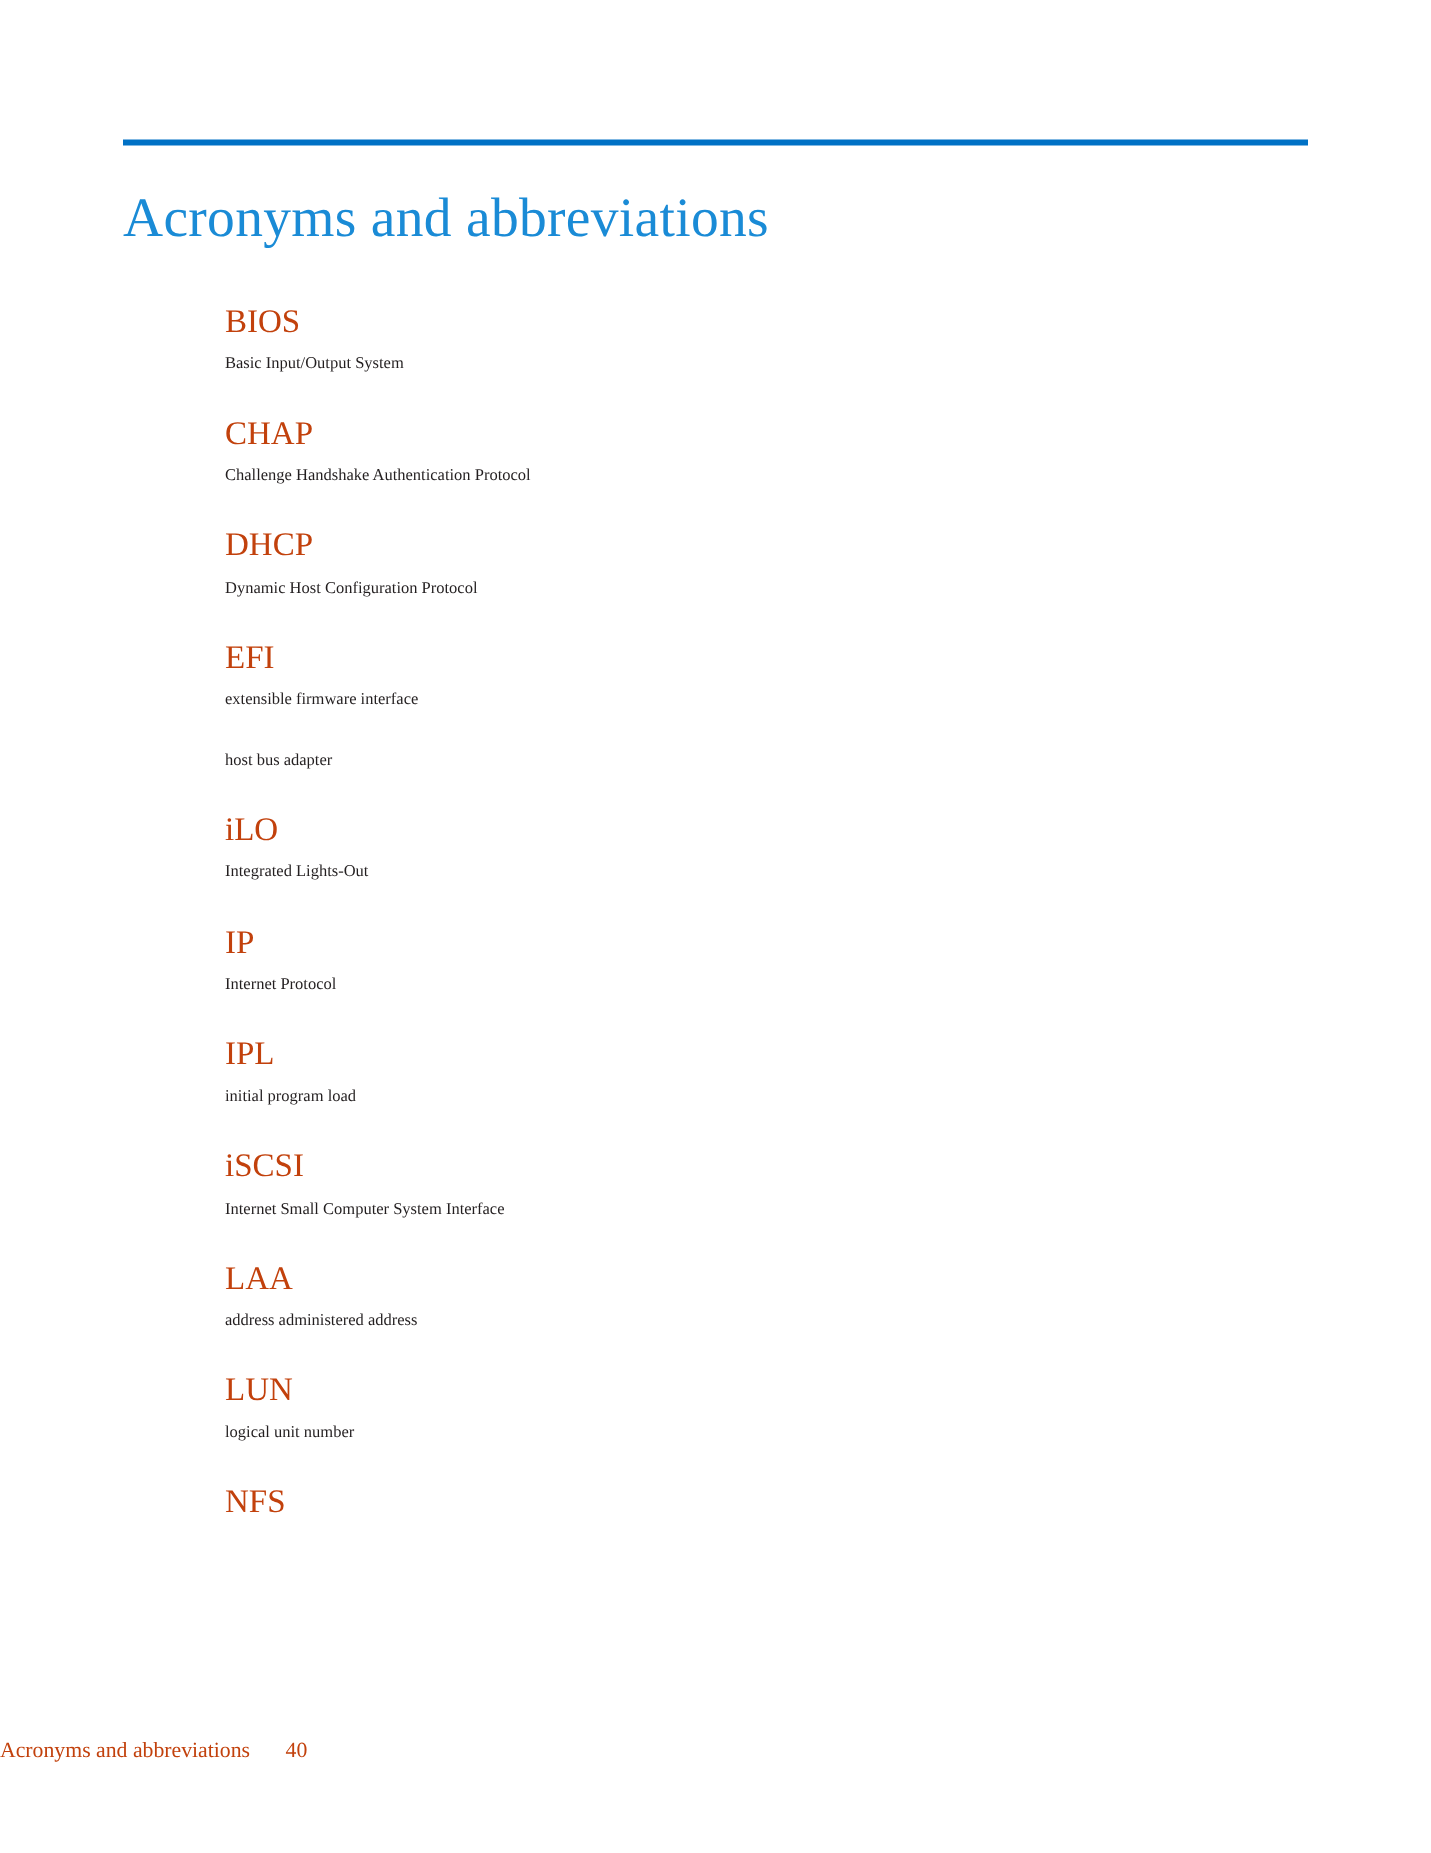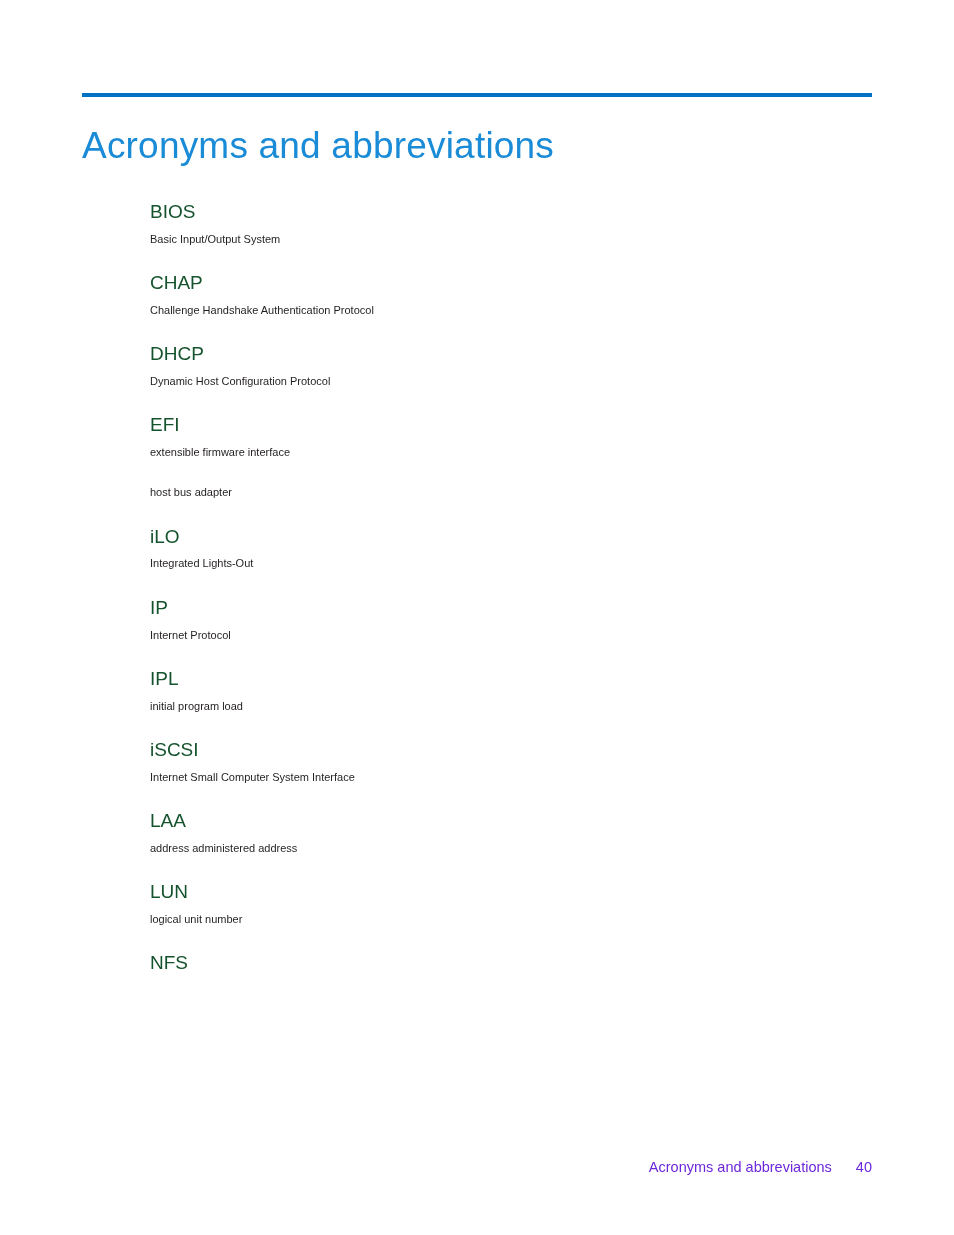--- a/index.html
+++ b/index.html
@@ -12,20 +12,21 @@
     background: #ffffff;
     font-family: "Liberation Sans", sans-serif;
     position: relative;
     overflow: hidden;
   }
   .page {
     position: relative;
     width: 936px;
     height: 1235px;
     box-sizing: border-box;
+    font-family: Liberation Serif, serif;
   }
   .title-rule {
     position: absolute;
     left: 82px;
     top: 93px;
     width: 790px;
     height: 4px;
     background: #0071c5;
   }
   .page-title {
@@ -42,41 +43,41 @@
   .glossary {
     position: absolute;
     left: 150px;
     top: 201px;
     width: 720px;
   }
   .entry {
     margin-bottom: 0;
   }
   .entry-term {
-    font-size: 19px;
-    color: #14532d;
+    font-size: 22px;
+    color: #c2410c;
     line-height: 1.2;
     margin: 0 0 8px 0;
     padding: 0;
   }
   .entry-def {
     font-size: 11px;
     color: #231f20;
     line-height: 1.3;
     margin: 0 0 26px 0;
     padding: 0;
   }
   .footer {
     position: absolute;
     left: 0;
     top: 1159px;
     width: 872px;
-    text-align: right;
+    text-align: left;
     font-size: 14.5px;
-    color: #6d28d9;
+    color: #c2410c;
   }
   .footer-label {
     display: inline;
   }
   .footer-pagenum {
     display: inline;
     margin-left: 20px;
   }
 </style>
 </head>

